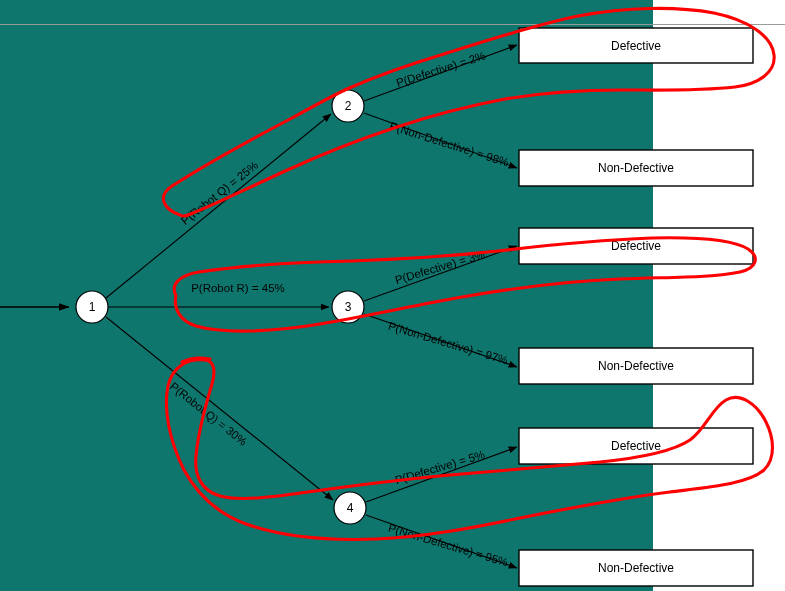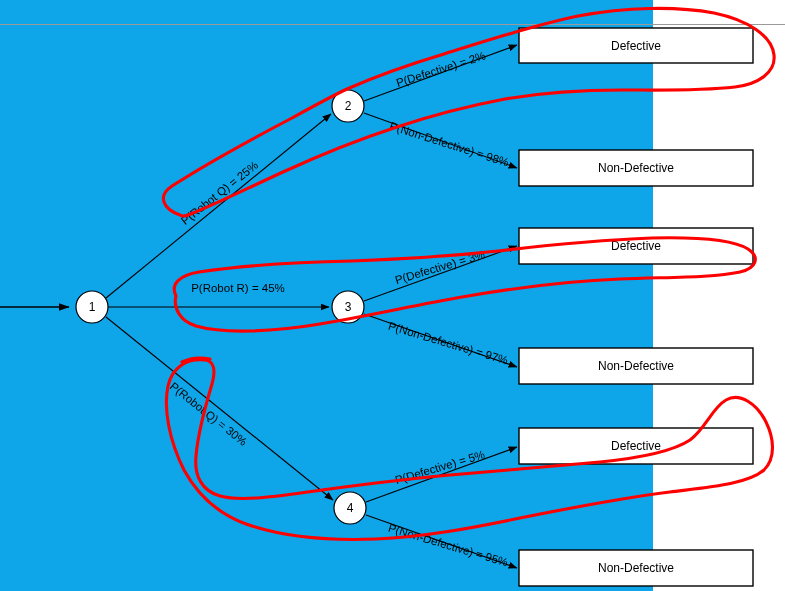--- a/index.html
+++ b/index.html
@@ -11,21 +11,21 @@
   body {
     width: 785px;
     height: 591px;
     overflow: hidden;
     font-family: "Liberation Sans", sans-serif;
   }
   #canvas-wrap {
     position: relative;
     width: 653px;
     height: 591px;
-    background: #0ea5e9;
+    background: #0f766e;
   }
   svg#diagram {
     display: block;
     width: 785px;
     height: 591px;
   }
   .edge-line {
     stroke: #000000;
     stroke-width: 1.1;
     fill: none;

